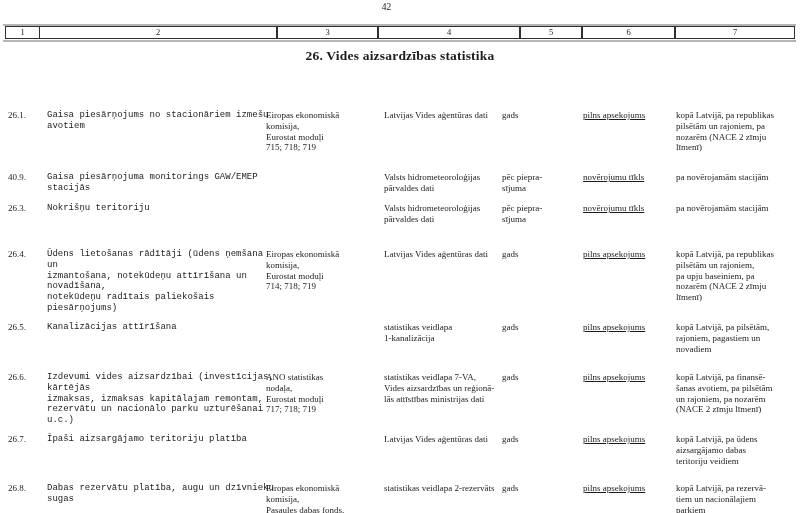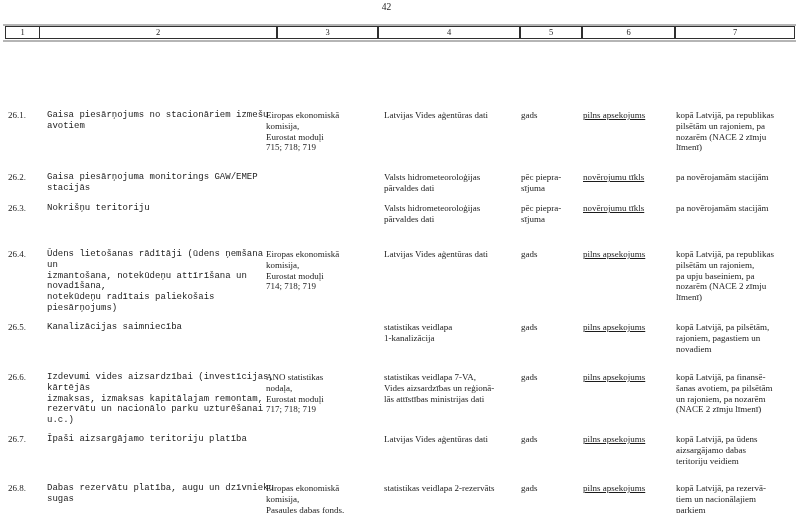--- a/index.html
+++ b/index.html
@@ -50,60 +50,61 @@
   .row{position:absolute;left:0;width:800px;}
   .c{
     position:absolute;top:0;
     font-size:9px;line-height:10.8px;
     white-space:pre-line;
   }
   .c-num{left:8px;width:36px;}
   .c-indicator{left:47px;width:232px;font-family:Liberation Mono, monospace;}
   .c-org{left:266px;width:100px;}
   .c-source{left:384px;width:138px;}
-  .c-period{left:521px;width:58px;}
+  .c-period{left:502px;width:58px;}
   .c-coverage{left:583px;width:92px;text-decoration:underline;}
   .c-breakdown{left:676px;width:122px;}
 </style>
 </head>
 <body>
 
 <div class="page">
 
   <div class="page-number">42</div>
 
   <div class="col-header-row">
     <div class="hbox">1</div>
     <div class="hbox">2</div>
     <div class="hbox">3</div>
     <div class="hbox">4</div>
     <div class="hbox">5</div>
     <div class="hbox">6</div>
     <div class="hbox">7</div>
   </div>
 
+  <h1 class="title">26. Vides aizsardzības statistika</h1>
 
   <div class="tbody">
       <div class="row" style="top: 75px;">
     <div class="c c-num">26.1.</div>
     <div class="c c-indicator">Gaisa piesārņojums no stacionāriem izmešu avotiem</div>
     <div class="c c-org">Eiropas ekonomiskā
 komisija,
 Eurostat moduļi
 715; 718; 719</div>
     <div class="c c-source">Latvijas Vides aģentūras dati</div>
     <div class="c c-period">gads</div>
     <div class="c c-coverage">pilns apsekojums</div>
     <div class="c c-breakdown">kopā Latvijā, pa republikas
 pilsētām un rajoniem, pa
 nozarēm (NACE 2 zīmju
 līmenī)</div>
   </div>
       <div class="row" style="top: 137px;">
-    <div class="c c-num">26.2.</div>
+    <div class="c c-num">40.9.</div>
     <div class="c c-indicator">Gaisa piesārņojuma monitorings GAW/EMEP
 stacijās</div>
     <div class="c c-org"></div>
     <div class="c c-source">Valsts hidrometeoroloģijas
 pārvaldes dati</div>
     <div class="c c-period">pēc piepra-
 sījuma</div>
     <div class="c c-coverage">novērojumu tīkls</div>
     <div class="c c-breakdown">pa novērojamām stacijām</div>
   </div>
@@ -131,21 +132,21 @@
     <div class="c c-period">gads</div>
     <div class="c c-coverage">pilns apsekojums</div>
     <div class="c c-breakdown">kopā Latvijā, pa republikas
 pilsētām un rajoniem,
 pa upju baseiniem, pa
 nozarēm (NACE 2 zīmju
 līmenī)</div>
   </div>
       <div class="row" style="top: 287px;">
     <div class="c c-num">26.5.</div>
-    <div class="c c-indicator">Kanalizācijas saimniecība</div>
+    <div class="c c-indicator">Kanalizācijas attīrīšana</div>
     <div class="c c-org"></div>
     <div class="c c-source">statistikas veidlapa
 1-kanalizācija</div>
     <div class="c c-period">gads</div>
     <div class="c c-coverage">pilns apsekojums</div>
     <div class="c c-breakdown">kopā Latvijā, pa pilsētām,
 rajoniem, pagastiem un
 novadiem</div>
   </div>
       <div class="row" style="top: 337px;">

